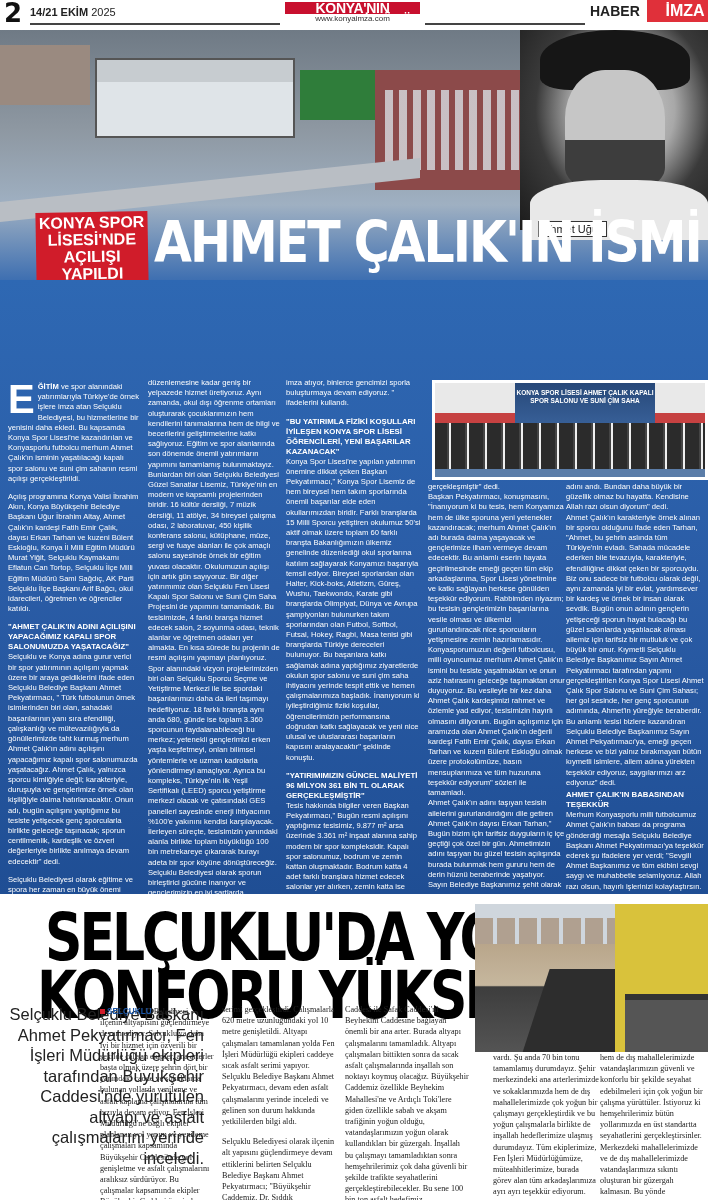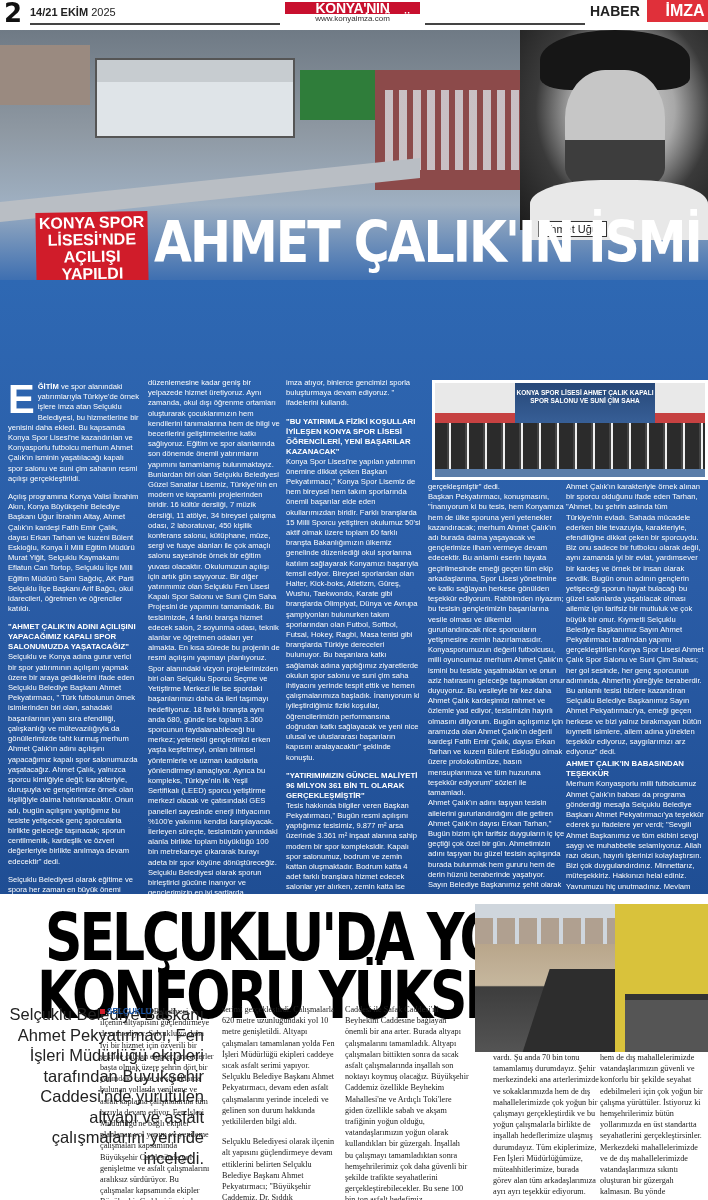--- a/index.html
+++ b/index.html
@@ -139,20 +139,21 @@
     <div class="floor"></div>
   </div>
 
   <div class="col c4">
     <p style="margin-bottom:0">gerçekleşmiştir" dedi.</p>
     <p style="margin-bottom:0">Başkan Pekyatırmacı, konuşmasını, "İnanıyorum ki bu tesis, hem Konyamıza hem de ülke sporuna yeni yetenekler kazandıracak; merhum Ahmet Çalık'ın adı burada daima yaşayacak ve gençlerimize ilham vermeye devam edecektir. Bu anlamlı eserin hayata geçirilmesinde emeği geçen tüm ekip arkadaşlarıma, Spor Lisesi yönetimine ve katkı sağlayan herkese gönülden teşekkür ediyorum. Rabbimden niyazım; bu tesisin gençlerimizin başarılarına vesile olması ve ülkemizi gururlandıracak nice sporcuların yetişmesine zemin hazırlamasıdır. Konyasporumuzun değerli futbolcusu, milli oyuncumuz merhum Ahmet Çalık'ın ismini bu tesiste yaşatmaktan ve onun aziz hatırasını geleceğe taşımaktan onur duyuyoruz. Bu vesileyle bir kez daha Ahmet Çalık kardeşimizi rahmet ve özlemle yad ediyor, tesisimizin hayırlı olmasını diliyorum. Bugün açılışımız için aramızda olan Ahmet Çalık'ın değerli kardeşi Fatih Emir Çalık, dayısı Erkan Tarhan ve kuzeni Bülent Eskioğlu olmak üzere protokolümüze, basın mensuplarımıza ve tüm huzuruna teşekkür ediyorum" sözleri ile tamamladı.</p>
     <p>Ahmet Çalık'ın adını taşıyan tesisin ailelerini gururlandırdığını dile getiren Ahmet Çalık'ın dayısı Erkan Tarhan," Bugün bizim için tarifsiz duyguların iç içe geçtiği çok özel bir gün. Ahmetimizin adını taşıyan bu güzel tesisin açılışında burada bulunmak hem gururu hem de derin hüznü beraberinde yaşatıyor. Sayın Belediye Başkanımız şehit olarak</p>
   </div>
 
   <div class="col c5">
+    <p style="margin-bottom:0">adını andı. Bundan daha büyük bir güzellik olmaz bu hayatta. Kendisine Allah razı olsun diyorum" dedi.</p>
     <p style="margin-bottom:0">Ahmet Çalık'ın karakteriyle örnek alınan bir sporcu olduğunu ifade eden Tarhan, "Ahmet, bu şehrin aslında tüm Türkiye'nin evladı. Sahada mücadele ederken bile tevazuyla, karakteriyle, efendiliğine dikkat çeken bir sporcuydu. Biz onu sadece bir futbolcu olarak değil, aynı zamanda iyi bir evlat, yardımsever bir kardeş ve örnek bir insan olarak sevdik. Bugün onun adının gençlerin yetişeceği sporun hayat bulacağı bu güzel salonlarda yaşatılacak olması ailemiz için tarifsiz bir mutluluk ve çok büyük bir onur. Kıymetli Selçuklu Belediye Başkanımız Sayın Ahmet Pekyatırmacı tarafından yapımı gerçekleştirilen Konya Spor Lisesi Ahmet Çalık Spor Salonu ve Suni Çim Sahası; her gol sesinde, her genç sporcunun adımında, Ahmet'in yüreğiyle beraberdir. Bu anlamlı tesisi bizlere kazandıran Selçuklu Belediye Başkanımız Sayın Ahmet Pekyatırmacı'ya, emeği geçen herkese ve bizi yalnız bırakmayan bütün kıymetli isimlere, ailem adına yürekten teşekkür ediyoruz, saygılarımızı arz ediyoruz" dedi.</p>
     <h4>AHMET ÇALIK'IN BABASINDAN TEŞEKKÜR</h4>
     <p>Merhum Konyasporlu milli futbolcumuz Ahmet Çalık'ın babası da programa gönderdiği mesajla Selçuklu Belediye Başkanı Ahmet Pekyatırmacı'ya teşekkür ederek şu ifadelere yer verdi; "Sevgili Ahmet Başkanımız ve tüm ekibini sevgi saygı ve muhabbetle selamlıyoruz. Allah razı olsun, hayırlı işlerinizi kolaylaştırsın. Bizi çok duygulandırdınız. Minnettarız, müteşekkiriz. Hakkınızı helal ediniz. Yavrumuzu hiç unutmadınız. Mevlam sizlere hayırlı bereketli afiyetli uzun ömürler versin. Rabbime emanet olunuz"</p>
   </div>
 </div>
 
 <div class="bottom">
   <div class="big">
     <div class="l1">SELÇUKLU'DA YOL</div>
     <div class="l2">KONFORU YÜKSELİYOR</div>

